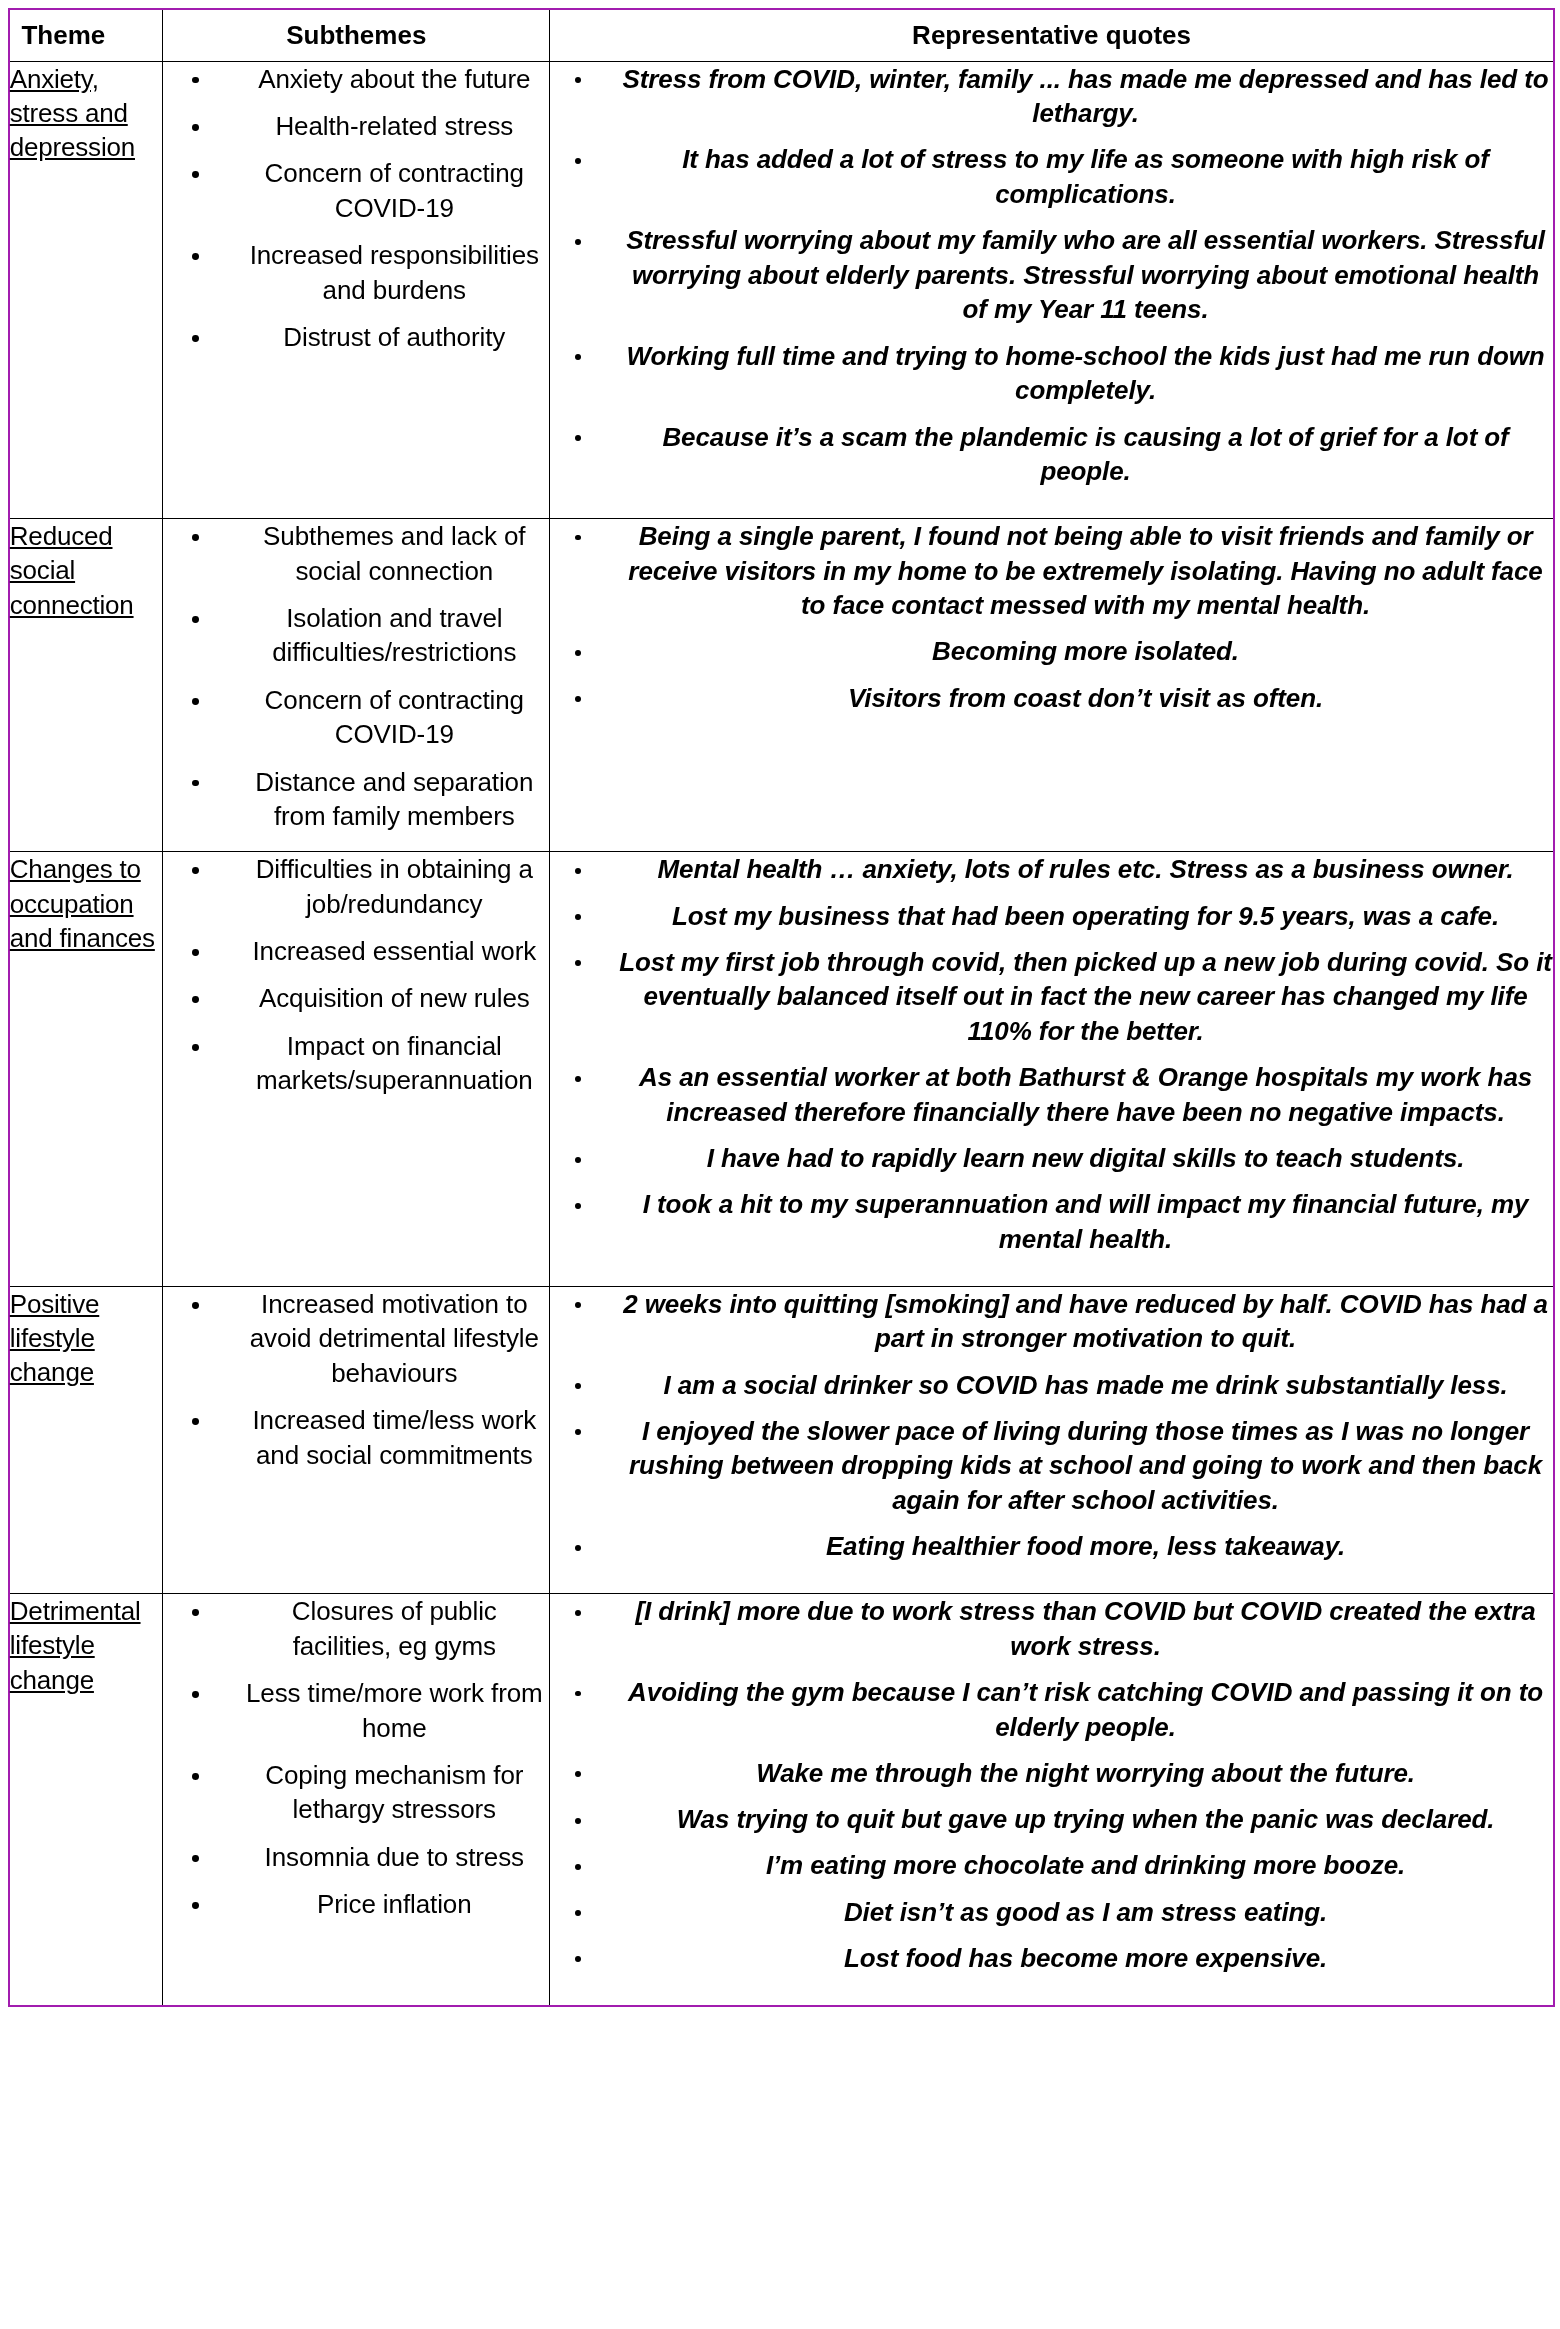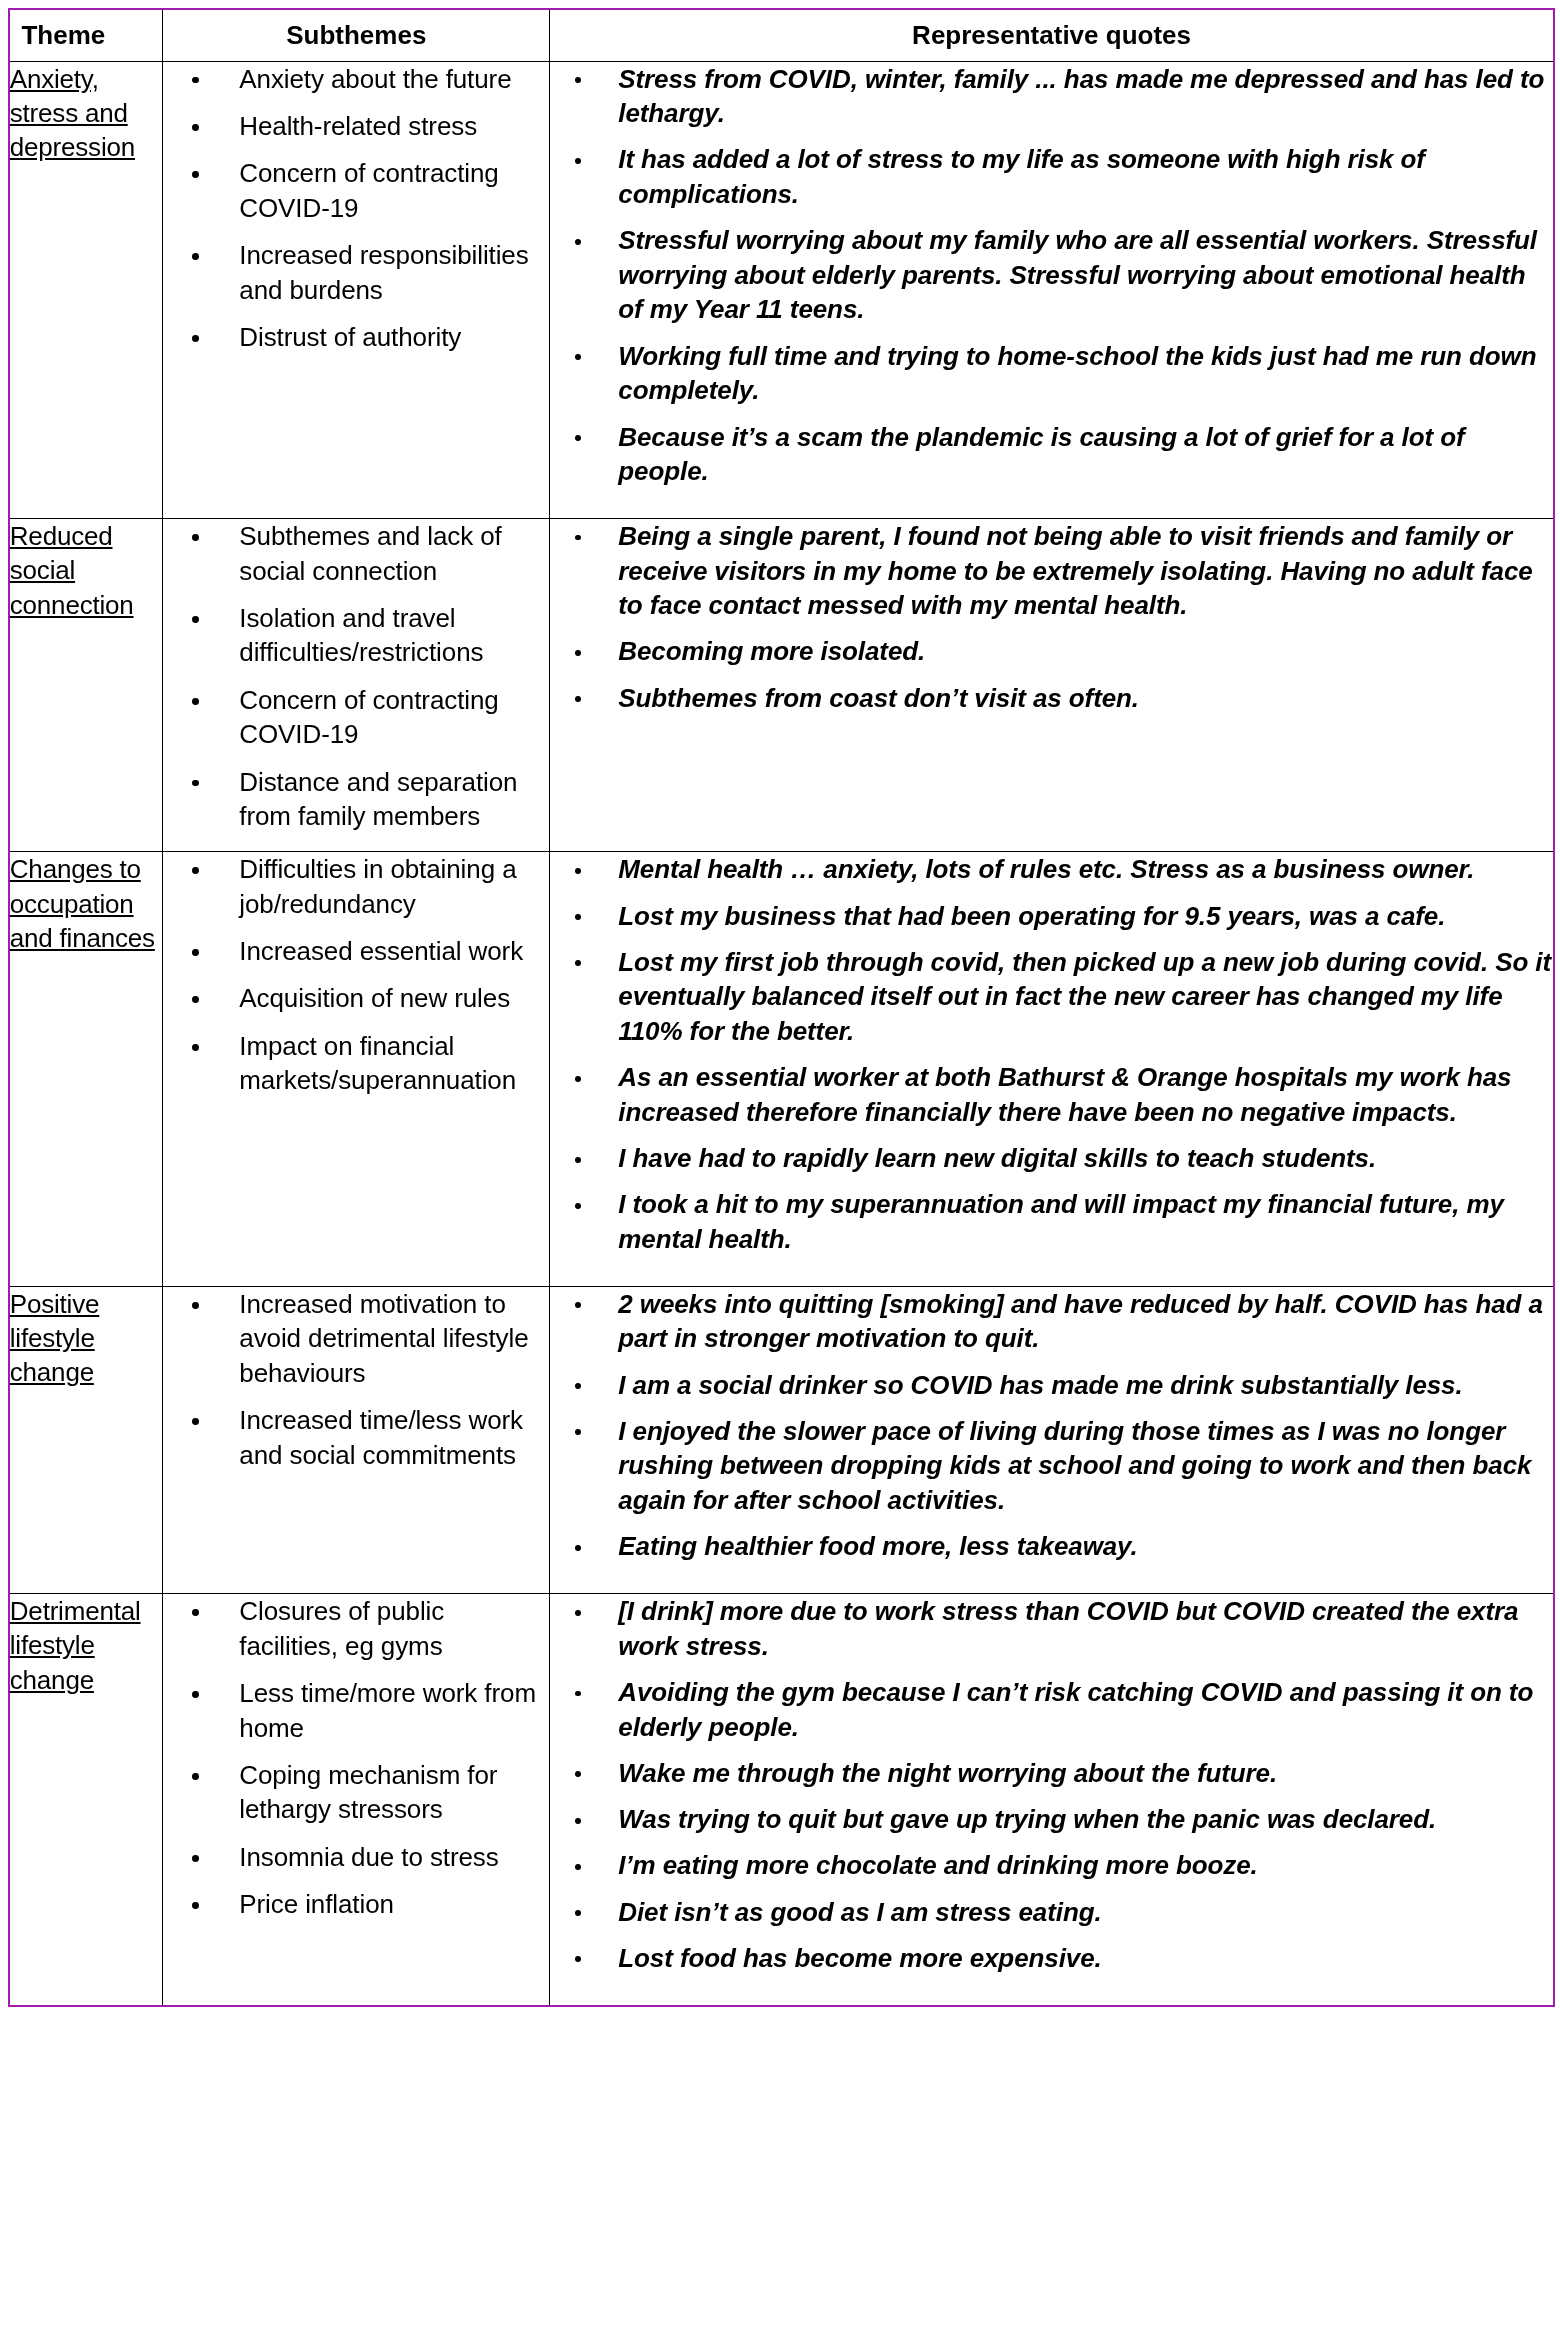--- a/index.html
+++ b/index.html
@@ -57,20 +57,21 @@
   td.theme-cell {
     padding: 11.7px 5.9px 13.7px 11.7px;
     font-size: 26px;
     line-height: 1.32;
     letter-spacing: -0.2px;
     text-decoration: underline;
   }
 
   td.list-cell {
     padding: 11.7px 9.8px 13.7px 0;
+    text-align: center;
   }
 
   ul.bullets {
     list-style: none;
     margin: 0;
     padding: 0;
   }
   ul.bullets > li {
     position: relative;
     padding-left: 76px;
@@ -153,21 +154,21 @@
               <li><span class="bullet-dot"></span><span>Subthemes and lack of social connection</span></li>
               <li><span class="bullet-dot"></span><span>Isolation and travel difficulties/restrictions</span></li>
               <li><span class="bullet-dot"></span><span>Concern of contracting COVID-19</span></li>
               <li><span class="bullet-dot"></span><span>Distance and separation from family members</span></li>
             </ul>
           </td>
           <td class="list-cell">
             <ul class="bullets quotes">
               <li><span class="bullet-dot"></span><span>Being a single parent, I found not being able to visit friends and family or receive visitors in my home to be extremely isolating. Having no adult face to face contact messed with my mental health.</span></li>
               <li><span class="bullet-dot"></span><span>Becoming more isolated.</span></li>
-              <li><span class="bullet-dot"></span><span>Subthemes from coast don’t visit as often.</span></li>
+              <li><span class="bullet-dot"></span><span>Visitors from coast don’t visit as often.</span></li>
             </ul>
           </td>
         </tr>
         <tr class="data-row">
           <td class="theme-cell">Changes to occupation and finances</td>
           <td class="list-cell">
             <ul class="bullets">
               <li><span class="bullet-dot"></span><span>Difficulties in obtaining a job/redundancy</span></li>
               <li><span class="bullet-dot"></span><span>Increased essential work</span></li>
               <li><span class="bullet-dot"></span><span>Acquisition of new rules</span></li>

